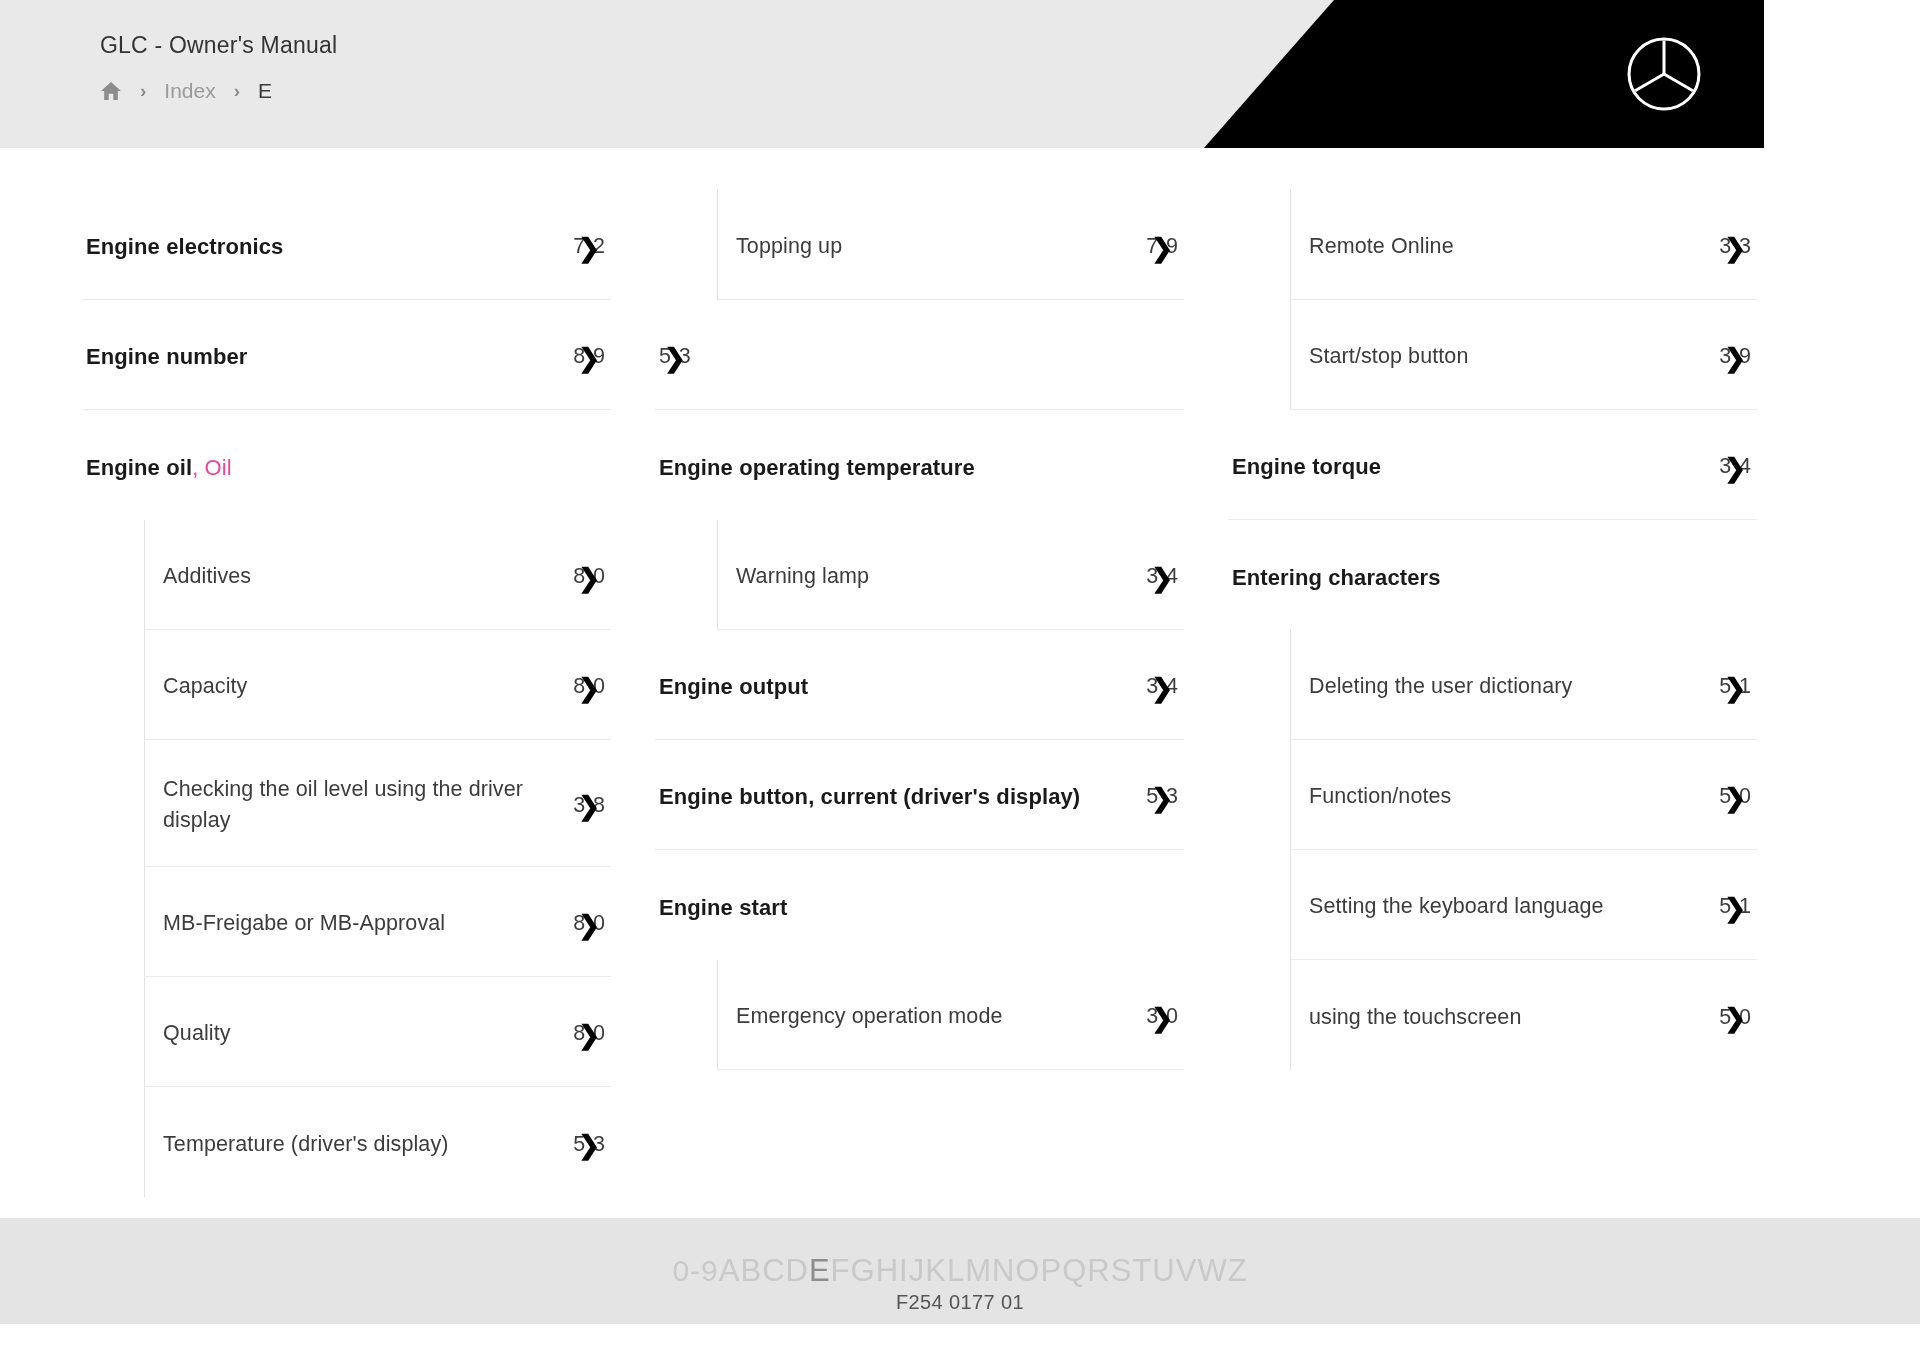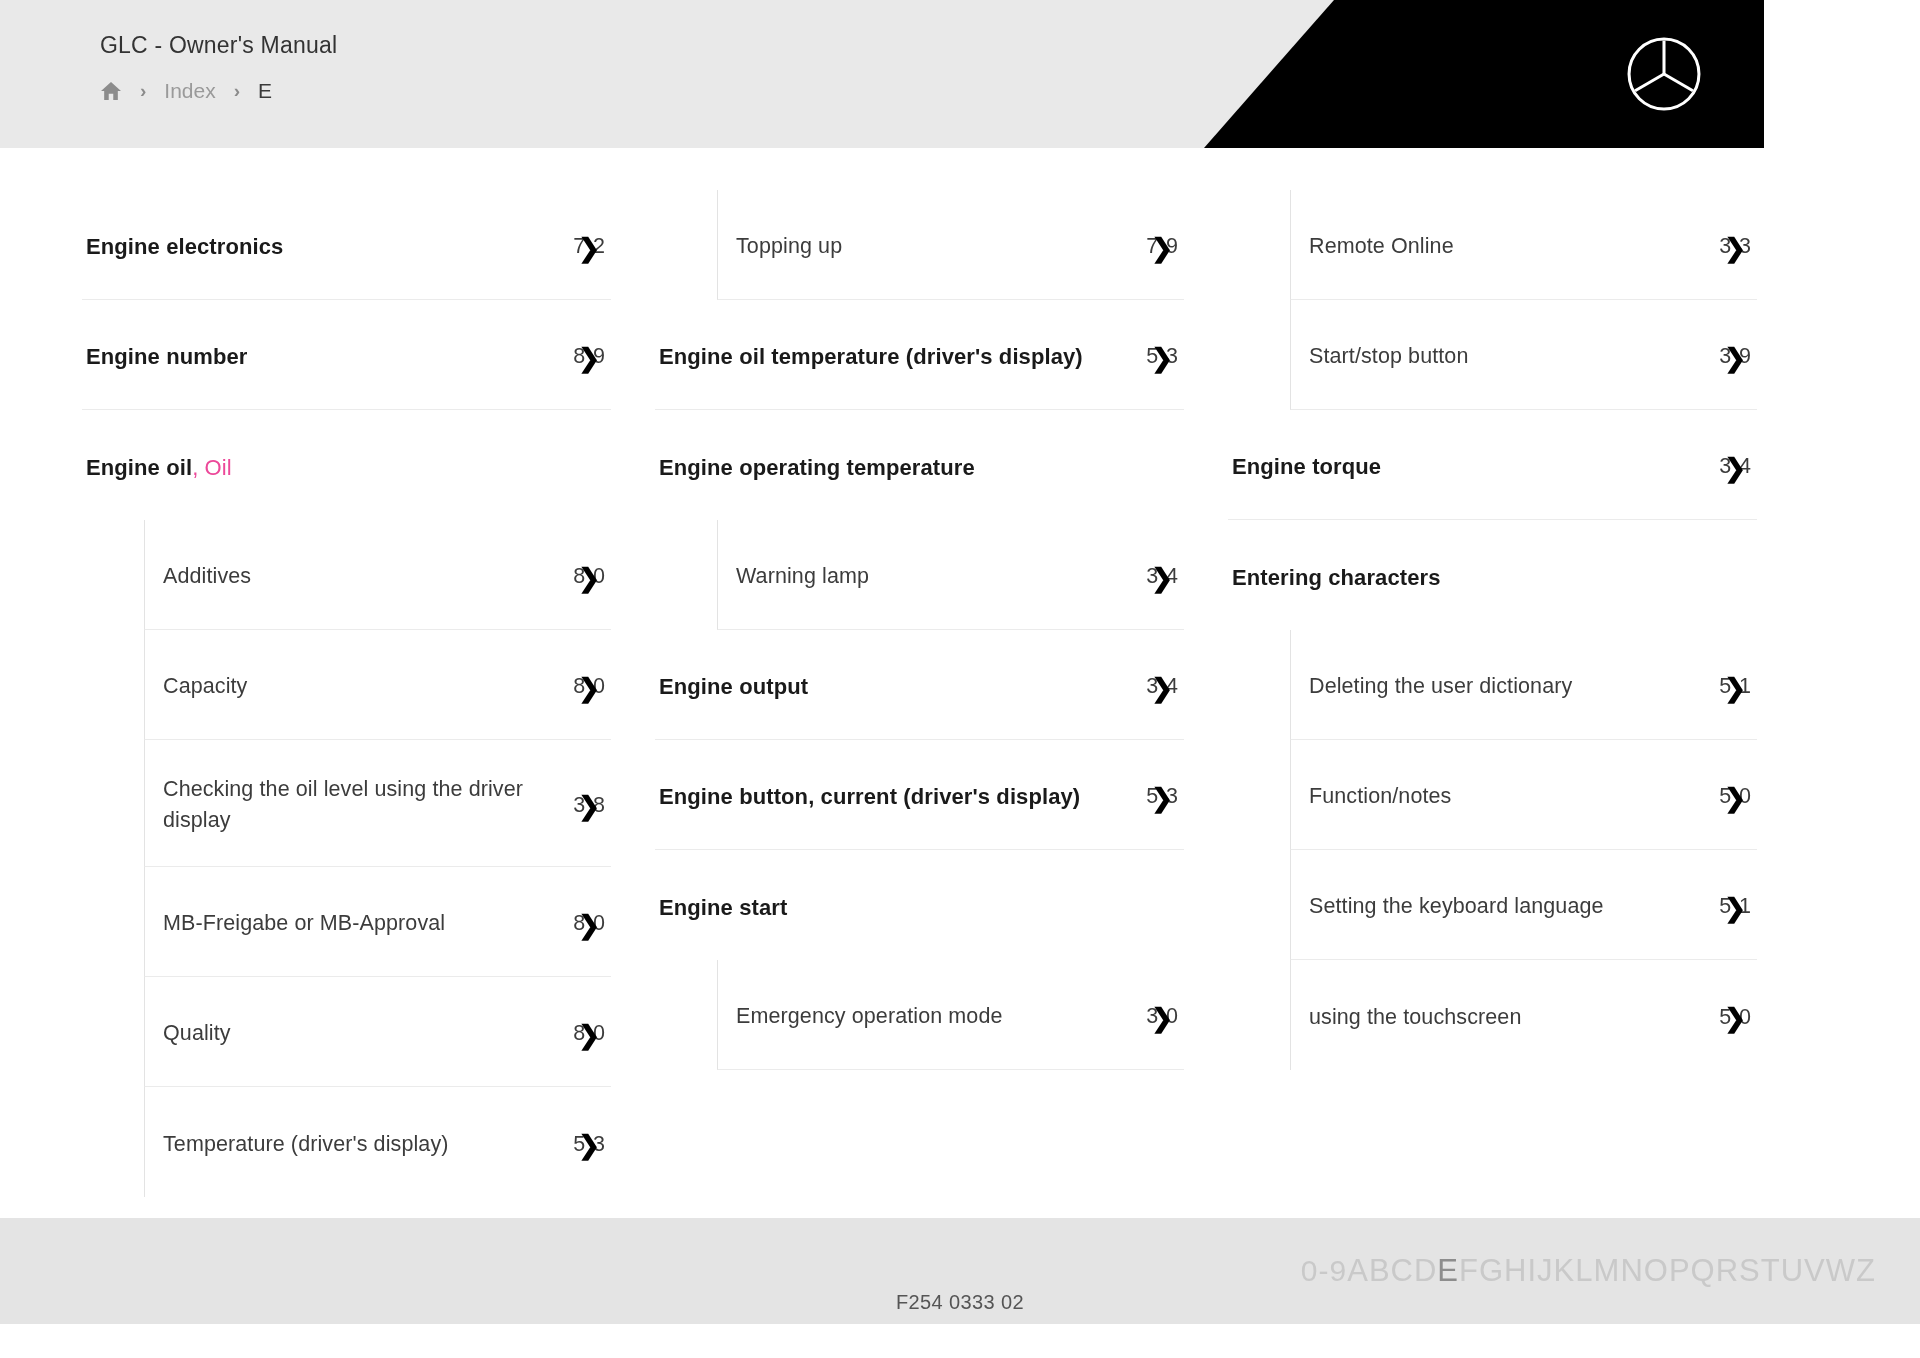--- a/index.html
+++ b/index.html
@@ -132,21 +132,21 @@
   }
 
   
   .alpha-bar {
     position: absolute;
     left: 0; bottom: 0;
     width: 1920px; height: 106px;
     background: #e4e4e4;
     display: flex;
     align-items: center;
-    justify-content: flex-end;
+    justify-content: center;
     padding: 0 44px;
   }
   .alpha-item {
     font-size: 31px;
     color: #c9c9c9;
     font-weight: 400;
     letter-spacing: 1px;
     user-select: none;
   }
   .alpha-item.active { color: #8d8d8d; }
@@ -269,21 +269,20 @@
   <div class="col" id="col-1">
       <div class="entry sub">
         <div class="entry-label">Topping up</div>
         <span class="pageref">
           <span class="d1">7</span>
           <span class="chev">❯</span>
           <span class="d2">9</span>
         </span>
       </div>
       <div class="entry">
-        <div class="entry-label bold">Engine oil temperature (driver's display)</div>
         <span class="pageref">
           <span class="d1">5</span>
           <span class="chev">❯</span>
           <span class="d2">3</span>
         </span>
       </div>
       <div class="entry nodiv">
         <div class="entry-label bold">Engine operating temperature</div>
       </div>
       <div class="entry sub">
@@ -404,14 +403,14 @@
       <span class="alpha-item">P</span>
       <span class="alpha-item">Q</span>
       <span class="alpha-item">R</span>
       <span class="alpha-item">S</span>
       <span class="alpha-item">T</span>
       <span class="alpha-item">U</span>
       <span class="alpha-item">V</span>
       <span class="alpha-item">W</span>
       <span class="alpha-item">Z</span>
     </div>
-  <div class="doc-code">F254 0333 02</div>
+  <div class="doc-code">F254 0177 01</div>
 </div>
 
 </body></html>

